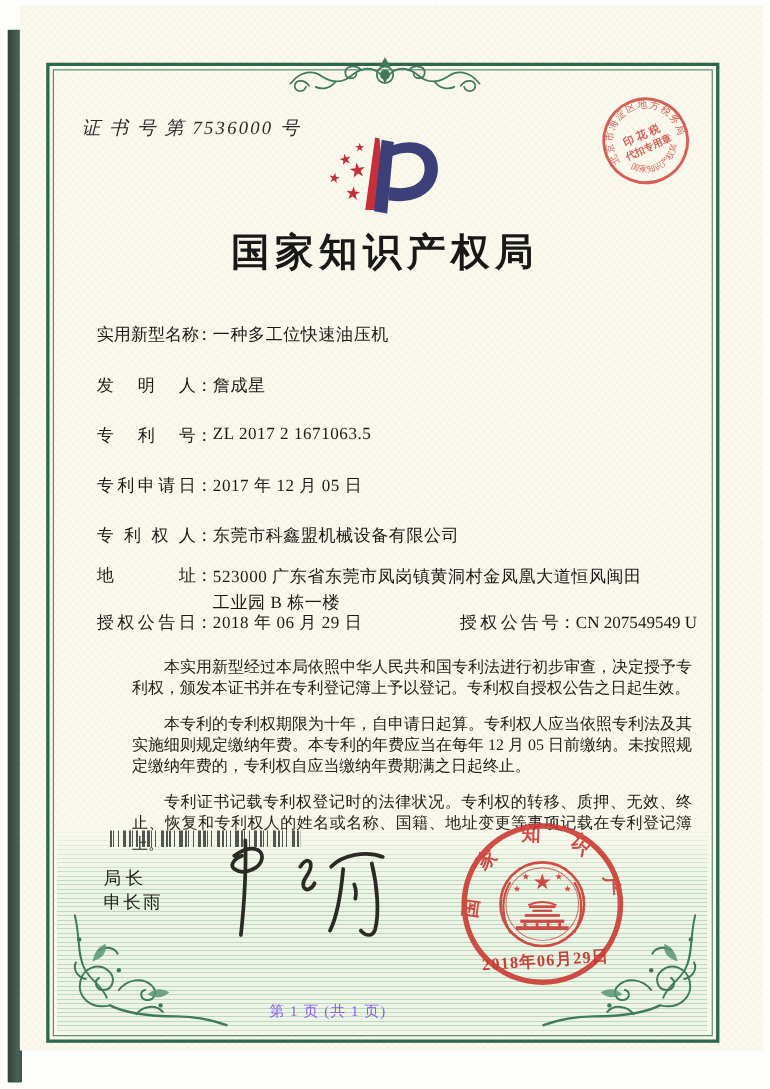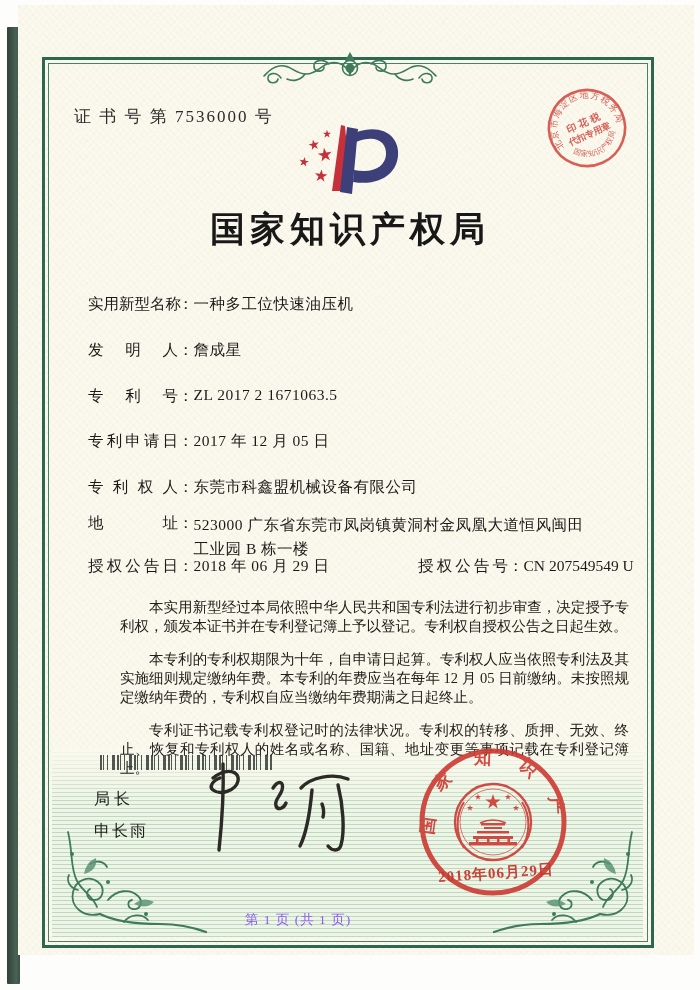--- a/index.html
+++ b/index.html
@@ -31,20 +31,21 @@
   .guilloche{
     position:absolute;left:52px;top:748px;width:591px;height:189px;
     background:
       linear-gradient(to bottom, rgba(251,249,238,.95), rgba(251,249,238,0) 55px),
       repeating-linear-gradient(to bottom, rgba(118,174,134,.40) 0 1px, rgba(236,245,228,.25) 1px 4px),
       #eef5e7;
   }
   .cert-no{
     position:absolute;left:74px;top:105px;font-size:17px;color:#2b2b2b;
     letter-spacing:2px;
+    font-style:italic;
   }
   .logo{position:absolute;left:287px;top:123px;}
   .title{
     position:absolute;left:50px;top:206px;width:600px;text-align:center;
     font-size:35px;font-weight:700;color:#181818;letter-spacing:5px;
   }
   .row{position:absolute;left:88px;font-size:15.5px;color:#1b1a18;white-space:nowrap;}
   .row .flabel{
     display:inline-block;width:90px;text-align:justify;text-align-last:justify;
     vertical-align:top;
@@ -66,21 +67,21 @@
   .barcode{
     position:absolute;left:100px;top:755px;width:173px;height:15px;opacity:.82;
     background:repeating-linear-gradient(90deg,
       #2e322e 0 2px, transparent 2px 3px,
       #2e322e 3px 4px, transparent 4px 7px,
       #2e322e 7px 8px, transparent 8px 12px,
       #2e322e 12px 15px, transparent 15px 17px);
   }
   .signer{position:absolute;left:94px;top:789px;font-size:16px;color:#21201d;}
   .signer .t{letter-spacing:4px;}
-  .signer .n{margin-top:11px;letter-spacing:2px;font-family:Liberation Serif, serif;}
+  .signer .n{letter-spacing:2px;font-family:Liberation Serif, serif;}
   .signature{position:absolute;left:185px;top:758px;}
   .office-seal{position:absolute;left:415px;top:744px;opacity:.9;}
   .seal-date{
     position:absolute;left:412px;top:864px;width:168px;text-align:center;
     font-size:15px;font-weight:600;color:#c8372e;letter-spacing:1px;
     transform:rotate(-4deg);opacity:.95;
   }
   .tax-stamp{position:absolute;left:540px;top:81px;transform:rotate(-24deg);opacity:.88;}
   .footer{
     position:absolute;left:50px;top:911px;width:496px;text-align:center;

